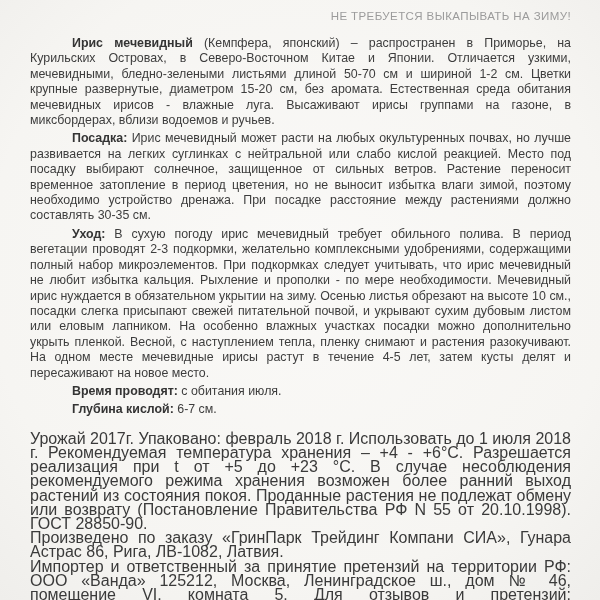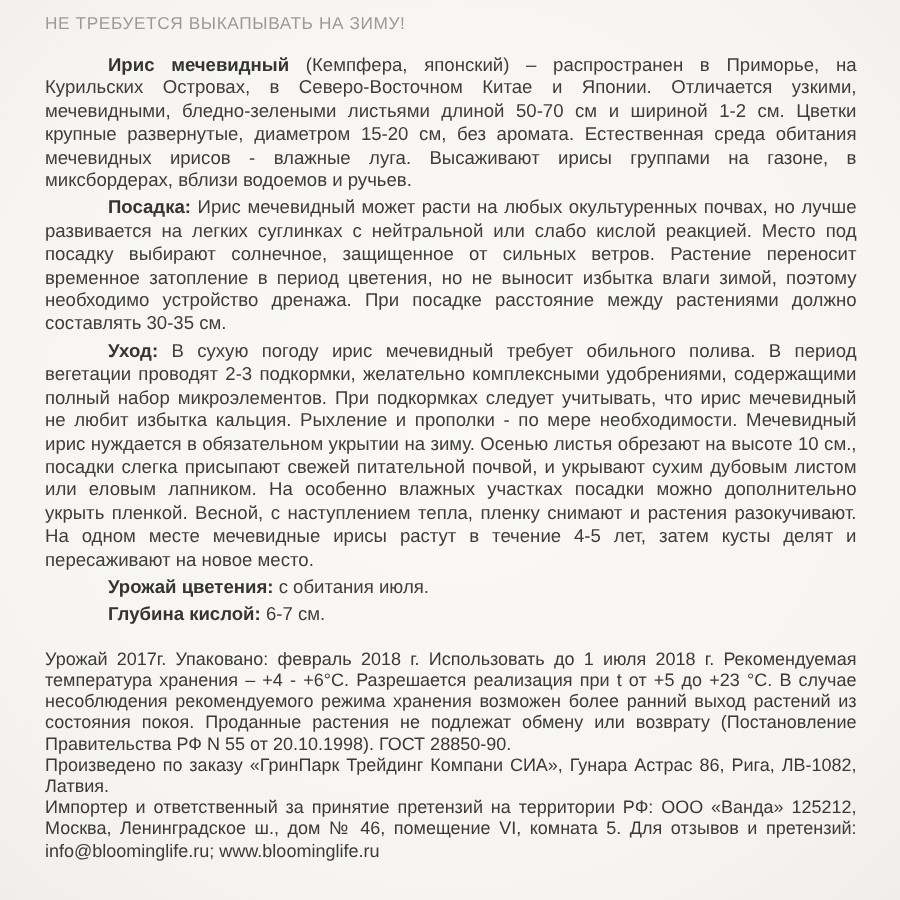--- a/index.html
+++ b/index.html
@@ -15,21 +15,21 @@
     margin: 0 auto;
     padding: 8px 29px 10px 30px;
     background: radial-gradient(circle at 50% 45%, #faf9f7 0%, #f6f5f2 70%, #efeeeb 100%);
     font-family: "Liberation Sans", sans-serif;
     color: #3d3d3d;
     display: flex;
     flex-direction: column;
     overflow: hidden;
   }
   .header-note {
-    text-align: left;
+    text-align: right;
     color: #9b9b9b;
     font-size: 11.5px;
     letter-spacing: 0.4px;
     margin: 2px 0 14px 0;
     white-space: nowrap;
   }
   .body-text p.para {
     margin: 0 0 3px 0;
     font-size: 12.4px;
     line-height: 15.4px;
@@ -40,41 +40,41 @@
     font-weight: bold;
     color: #343434;
     padding-left: 20px;
   }
   .fine-print {
     margin-top: 11px;
     color: #3a3a3a;
   }
   .fine-print p {
     margin: 0;
-    font-size: 12px;
+    font-size: 16px;
     line-height: 14.2px;
     text-align: justify;
   }
 </style>
 </head>
 <body>
 
 <div class="label">
 
   <div class="header-note">НЕ ТРЕБУЕТСЯ ВЫКАПЫВАТЬ НА ЗИМУ!</div>
 
   <div class="body-text">
 
     <p class="para"><b>Ирис мечевидный</b><span> (Кемпфера, японский) – распространен в Приморье, на Курильских Островах, в Северо-Восточном Китае и Японии. Отличается узкими, мечевидными, бледно-зелеными листьями длиной 50-70 см и шириной 1-2 см. Цветки крупные развернутые, диаметром 15-20 см, без аромата. Естественная среда обитания мечевидных ирисов - влажные луга. Высаживают ирисы группами на газоне, в миксбордерах, вблизи водоемов и ручьев.</span></p>
 
     <p class="para"><b>Посадка:</b><span> Ирис мечевидный может расти на любых окультуренных почвах, но лучше развивается на легких суглинках с нейтральной или слабо кислой реакцией. Место под посадку выбирают солнечное, защищенное от сильных ветров. Растение переносит временное затопление в период цветения, но не выносит избытка влаги зимой, поэтому необходимо устройство дренажа. При посадке расстояние между растениями должно составлять 30-35 см.</span></p>
 
     <p class="para"><b>Уход:</b><span> В сухую погоду ирис мечевидный требует обильного полива. В период вегетации проводят 2-3 подкормки, желательно комплексными удобрениями, содержащими полный набор микроэлементов. При подкормках следует учитывать, что ирис мечевидный не любит избытка кальция. Рыхление и прополки - по мере необходимости. Мечевидный ирис нуждается в обязательном укрытии на зиму. Осенью листья обрезают на высоте 10 см., посадки слегка присыпают свежей питательной почвой, и укрывают сухим дубовым листом или еловым лапником. На особенно влажных участках посадки можно дополнительно укрыть пленкой. Весной, с наступлением тепла, пленку снимают и растения разокучивают. На одном месте мечевидные ирисы растут в течение 4-5 лет, затем кусты делят и пересаживают на новое место.</span></p>
 
-    <p class="para"><b>Урожай цветения:</b><span> с обитания июля.</span></p>
+    <p class="para"><b>Время проводят:</b><span> с обитания июля.</span></p>
 
     <p class="para"><b>Глубина кислой:</b><span> 6-7 см.</span></p>
 
   </div>
 
   <div class="fine-print">
     <p>Урожай 2017г. Упаковано: февраль 2018 г. Использовать до 1 июля 2018 г.  Рекомендуемая температура хранения – +4 - +6°С. Разрешается реализация при t от +5 до +23 °С. В случае несоблюдения рекомендуемого режима хранения возможен более ранний выход растений из состояния покоя.  Проданные растения не подлежат обмену или возврату (Постановление Правительства РФ N 55 от 20.10.1998). ГОСТ 28850-90.</p>
     <p>Произведено по заказу «ГринПарк Трейдинг Компани СИА», Гунара Астрас 86, Рига, ЛВ-1082, Латвия.</p>
     <p>Импортер и ответственный за принятие претензий на территории РФ: ООО «Ванда» 125212, Москва, Ленинградское ш., дом № 46, помещение VI, комната 5. Для отзывов и претензий: info@bloominglife.ru; www.bloominglife.ru</p>
   </div>

